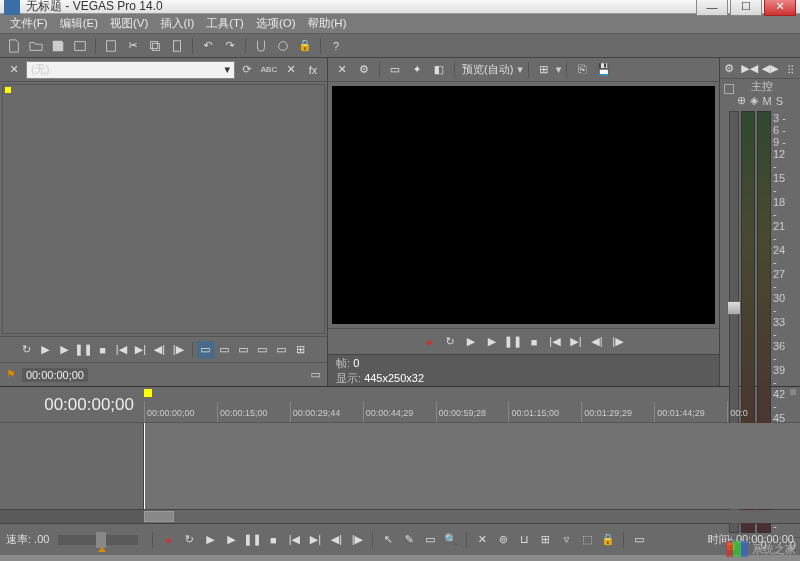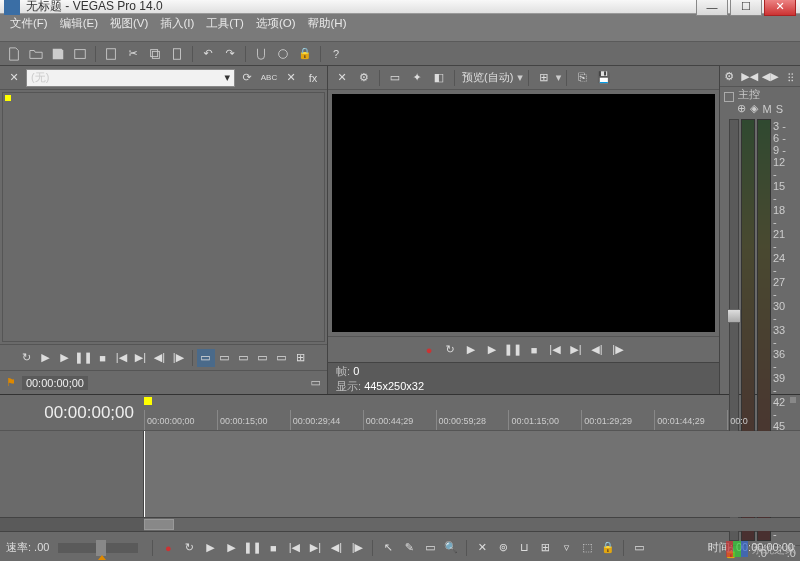--- a/index.html
+++ b/index.html
@@ -3,21 +3,21 @@
 <meta charset="utf-8">
 <style>
 *{margin:0;padding:0;box-sizing:border-box;font-family:"Microsoft YaHei",Tahoma,sans-serif;font-size:11px;color:#ccc;user-select:none}
 body{width:800px;height:561px;background:#8a8a8a;overflow:hidden;position:relative}
 .titlebar{height:14px;background:linear-gradient(#f8f8f8,#e0e0e0);display:flex;align-items:center;padding:0 4px;border-bottom:1px solid #999}
 .titlebar .ticon{width:16px;height:16px;background:#3a6ea5;margin-right:6px}
 .titlebar .ttext{flex:1;color:#333;font-size:12px}
 .winbtns{display:flex;gap:2px}
 .winbtn{width:32px;height:18px;border:1px solid #888;background:linear-gradient(#f4f4f4,#d8d8d8);display:flex;align-items:center;justify-content:center;color:#333;font-size:11px;cursor:pointer}
 .winbtn.close{background:linear-gradient(#e88,#c33);color:#fff;border-color:#a22}
-.menubar{height:28px;background:#7a7a7a;display:flex;align-items:flex-start;padding:0 4px;border-bottom:1px solid #5a5a5a}
+.menubar{height:20px;background:#7a7a7a;display:flex;align-items:flex-end;padding:0 4px;border-bottom:1px solid #5a5a5a}
 .menuitem{padding:2px 6px;color:#e8e8e8;cursor:pointer;font-size:11.5px}
 .maintoolbar{height:24px;background:#6a6a6a;border-bottom:1px solid #434343;display:flex;align-items:center;padding:0 4px;gap:2px}
 .tbtn{width:20px;height:20px;display:flex;align-items:center;justify-content:center;cursor:pointer;color:#ddd}
 .tsep{width:1px;height:16px;background:#555;margin:0 3px}
 .work{display:flex;height:328px}
 .leftpanel{width:328px;background:#6a6a6a;border-right:1px solid #434343;display:flex;flex-direction:column}
 .paneltoolbar{height:24px;background:#6a6a6a;border-bottom:1px solid #555;display:flex;align-items:center;padding:0 4px;gap:2px}
 .dropdown{flex:1;height:18px;background:#f2f2f2;border:1px solid #888;color:#333;padding:0 4px;display:flex;align-items:center;justify-content:space-between;font-size:11px}
 .dropdown .arr{color:#333}
 .explorer{flex:1;background:#6a6a6a;margin:2px;border:1px solid #555;position:relative}
@@ -29,21 +29,21 @@
 .previewpanel{flex:1;background:#6a6a6a;border-right:1px solid #434343;display:flex;flex-direction:column}
 .previewtoolbar{height:24px;display:flex;align-items:center;padding:0 4px;gap:2px;border-bottom:1px solid #555}
 .previewlabel{color:#ddd;font-size:11px;margin:16px 2px}
 .previewvid{flex:1;background:#000;margin:4px}
 .previewtransport{height:26px;display:flex;align-items:center;justify-content:center;gap:1px;border-top:1px solid #555}
 .previewinfo{height:32px;background:#5a5a5a;border-top:1px solid #434343;display:flex;align-items:center;padding:0 8px;gap:16px;color:#ddd;font-size:11px}
 .previewinfo .lbl{color:#bbb}
 .previewinfo .val{color:#fff}
 .masterpanel{width:80px;background:#6a6a6a;display:flex;flex-direction:column}
 .mastertoolbar{height:24px;display:flex;align-items:center;justify-content:center;gap:2px;border-bottom:1px solid #555}
-.masterlabel{height:18px;display:flex;align-items:flex-end;padding:0 4px;color:#ddd;font-size:11px;gap:4px}
+.masterlabel{height:18px;display:flex;align-items:flex-end;padding:0 4px;color:#ddd;font-size:11px;gap:17px}
 .masterlabel .sq{width:10px;height:10px;border:1px solid #aaa}
 .masterbtns{height:18px;display:flex;align-items:center;justify-content:center;gap:4px;font-size:11px;color:#ddd}
 .masterbtns span{cursor:pointer}
 .fader{flex:1;display:flex;justify-content:center;padding:4px 2px;gap:2px}
 .faderslot{width:10px;background:#5a5a5a;position:relative;border:1px solid #434343}
 .faderknob{position:absolute;left:-3px;right:-3px;height:14px;background:linear-gradient(#ddd,#aaa);border:1px solid #666;top:45%}
 .meter{width:14px;background:linear-gradient(#2a2,#aa2 30%,#a22 90%);position:relative;border:1px solid #333}
 .meterdark{position:absolute;inset:0;background:#333;opacity:.82}
 .scale{width:18px;display:flex;flex-direction:column;justify-content:space-between;font-size:8px;color:#aaa;padding:1px 0}
 .masterfoot{height:18px;border-top:1px solid #555;display:flex;align-items:center;justify-content:space-between;padding:0 4px;font-size:9px;color:#aaa}

